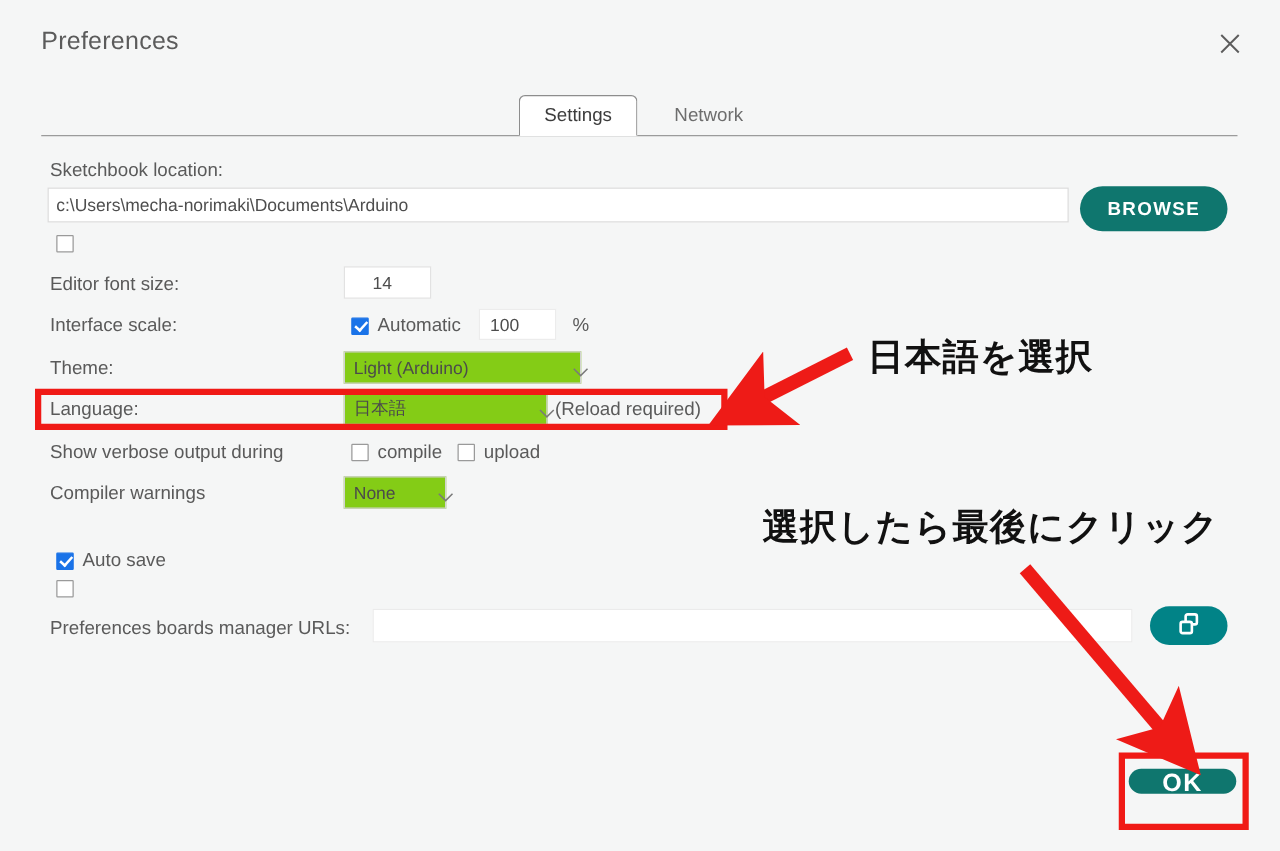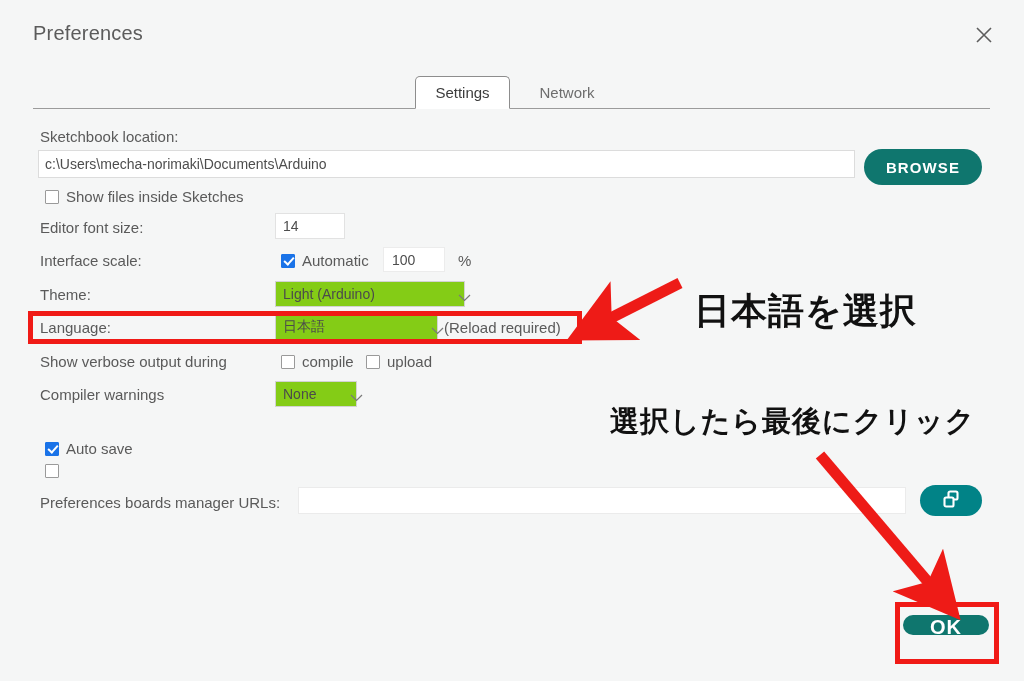--- a/index.html
+++ b/index.html
@@ -177,21 +177,21 @@
     position: absolute;
     left: 275px;
     top: 213px;
     width: 70px;
     height: 26px;
     background: #ffffff;
     border: 1px solid #e2e2e2;
     box-sizing: border-box;
     display: flex;
     align-items: center;
-    padding-left: 7px;
+    padding-left: 22px;
     font-size: 14px;
     color: #4d4d4d;
     cursor: text;
   }
 
   .lbl-ifscale { position: absolute; left: 40px; top: 252px; }
   .auto-cb { left: 281px; top: 252px; }
   .scale-field {
     position: absolute;
     left: 383px;
@@ -306,21 +306,21 @@
     width: 1024px; height: 681px;
     pointer-events: none;
   }
   .anno-text {
     position: absolute;
     font-family: "DejaVu Sans", sans-serif;
     font-weight: bold;
     color: #111111;
     white-space: nowrap;
   }
-  .anno1 { left: 694px; top: 266px; font-size: 36px; letter-spacing: 1px; margin-top: 21px; }
+  .anno1 { left: 694px; top: 266px; font-size: 29px; letter-spacing: 1px; }
   .anno2 { left: 610px; top: 402px; font-size: 29px; letter-spacing: 1px; }
 
   .hl-box {
     position: absolute;
     border: 5px solid #f01a16;
     box-sizing: border-box;
   }
   .hl-language { left: 28px; top: 311px; width: 554px; height: 33px; }
   .hl-ok { left: 895px; top: 602px; width: 104px; height: 62px; }
 </style>
@@ -346,21 +346,20 @@
       <span>Network</span>
     </div>
   </div>
 
   <div class="label lbl-sketchbook">Sketchbook location:</div>
   <div class="path-field">c:\Users\mecha-norimaki\Documents\Arduino</div>
   <button class="btn-pill browse-btn">BROWSE</button>
 
   <div class="cb-row show-files">
     <span class="cb"></span>
-    <span>Show files inside Sketches</span>
   </div>
 
   <div class="label lbl-fontsize">Editor font size:</div>
   <div class="fontsize-field">14</div>
 
   <div class="label lbl-ifscale">Interface scale:</div>
   <div class="cb-row auto-cb">
     <span class="cb checked"></span>
     <span>Automatic</span>
   </div>

